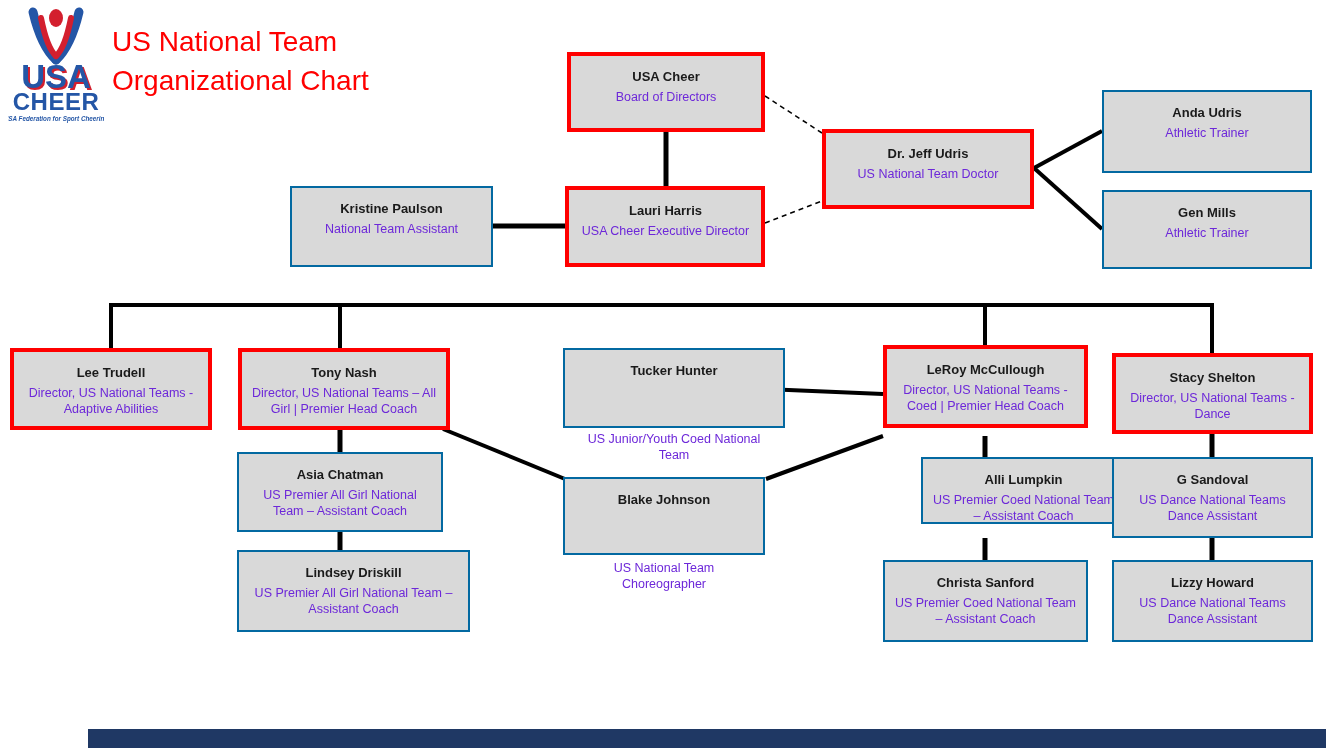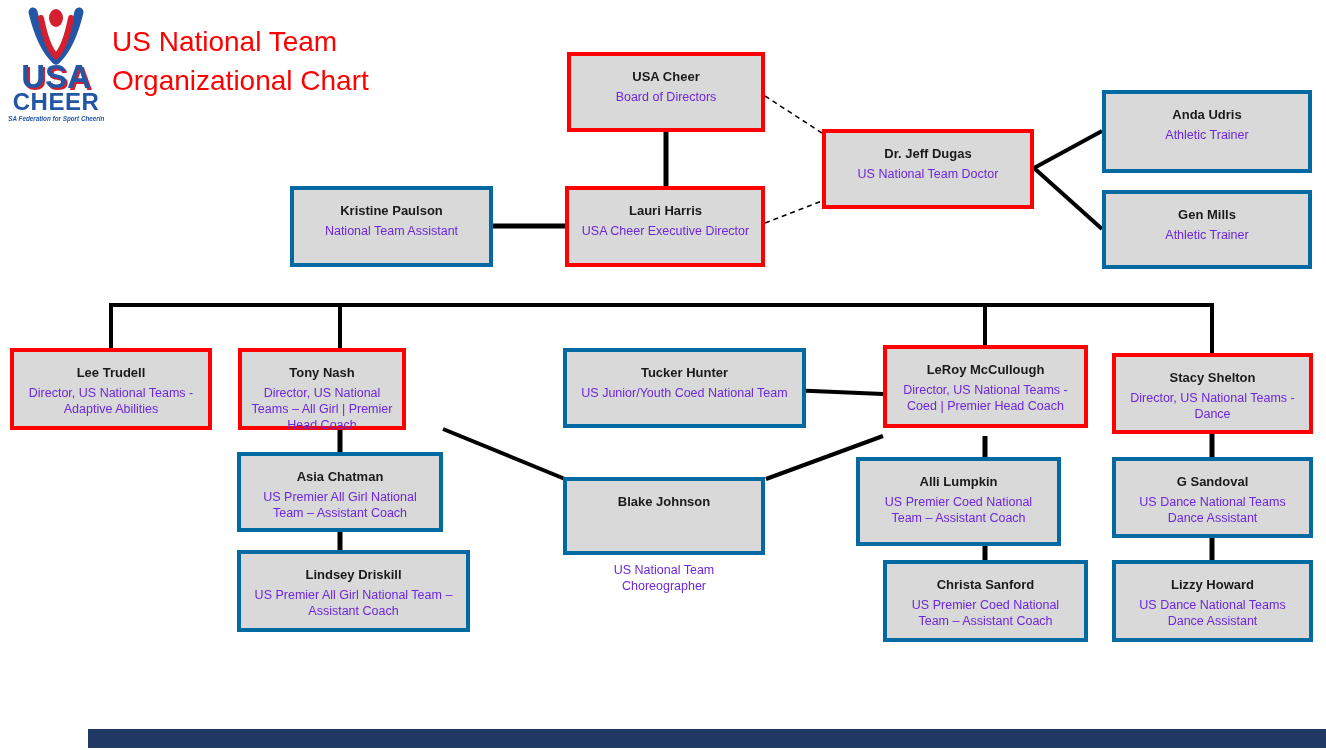--- a/index.html
+++ b/index.html
@@ -3,21 +3,21 @@
 <meta charset="utf-8">
 <style>
   html,body{margin:0;padding:0;background:#ffffff;}
   body{font-family:"Liberation Sans",sans-serif;}
   #canvas{position:relative;width:1326px;height:750px;background:#fff;overflow:hidden;}
   #edges{position:absolute;left:0;top:0;width:1326px;height:750px;z-index:1;}
   .node{position:absolute;z-index:2;background:#D9D9D9;box-sizing:border-box;
         display:flex;flex-direction:column;align-items:center;justify-content:flex-start;
         padding:12px 8px 6px 8px;text-align:center;}
   .node.red{border:4px solid #FF0000;}
-  .node.blue{border:4px solid #0369a1;}
+  .node.blue{border:2px solid #0369a1;}
   .node .pname{font-weight:bold;font-size:13px;color:#1a1a1a;line-height:17px;margin-bottom:4px;}
   .node .ptitle{font-size:12.5px;color:#6d28d9;line-height:16px;}
   #header-title{position:absolute;left:112px;top:22px;z-index:3;color:#FF0000;
         font-size:28px;line-height:39px;font-weight:400;}
   #logo{position:absolute;left:8px;top:6px;width:96px;height:122px;z-index:3;}
   #footer-bar{position:absolute;left:88px;top:729px;width:1238px;height:19px;z-index:3;}
 </style>
 </head>
 <body>
 
@@ -62,21 +62,21 @@
     <div>US National Team</div>
     <div>Organizational Chart</div>
   </div>
 
   <div id="footer-bar" style="background: rgb(31, 56, 100);"></div>
 <div class="node red" style="left: 567px; top: 52px; width: 198px; height: 80px;">
     <div class="pname">USA Cheer</div>
     <div class="ptitle">Board of Directors</div>
   </div>
     <div class="node red" style="left: 822px; top: 129px; width: 212px; height: 80px;">
-    <div class="pname">Dr. Jeff Dugas</div>
+    <div class="pname">Dr. Jeff Udris</div>
     <div class="ptitle">US National Team Doctor</div>
   </div>
     <div class="node blue" style="left: 1102px; top: 90px; width: 210px; height: 83px;">
     <div class="pname">Anda Udris</div>
     <div class="ptitle">Athletic Trainer</div>
   </div>
     <div class="node blue" style="left: 1102px; top: 190px; width: 210px; height: 79px;">
     <div class="pname">Gen Mills</div>
     <div class="ptitle">Athletic Trainer</div>
   </div>
@@ -85,25 +85,25 @@
     <div class="ptitle">National Team Assistant</div>
   </div>
     <div class="node red" style="left: 565px; top: 186px; width: 200px; height: 81px; padding-left: 9px;">
     <div class="pname">Lauri Harris</div>
     <div class="ptitle">USA Cheer Executive Director</div>
   </div>
     <div class="node red" style="left: 10px; top: 348px; width: 202px; height: 82px;">
     <div class="pname">Lee Trudell</div>
     <div class="ptitle">Director, US National Teams - Adaptive Abilities</div>
   </div>
-    <div class="node red" style="left: 238px; top: 348px; width: 168px; height: 82px;">
+    <div class="node red" style="left: 238px; top: 348px; width: 212px; height: 82px;">
     <div class="pname">Tony Nash</div>
     <div class="ptitle">Director, US National Teams – All Girl | Premier Head Coach</div>
   </div>
-    <div class="node blue" style="left: 563px; top: 348px; width: 243px; height: 80px;">
+    <div class="node blue" style="left: 563px; top: 348px; width: 222px; height: 80px; gap: 48px;">
     <div class="pname">Tucker Hunter</div>
     <div class="ptitle">US Junior/Youth Coed National Team</div>
   </div>
     <div class="node red" style="left: 883px; top: 345px; width: 205px; height: 83px;">
     <div class="pname">LeRoy McCullough</div>
     <div class="ptitle">Director, US National Teams - Coed | Premier Head Coach</div>
   </div>
     <div class="node red" style="left: 1112px; top: 353px; width: 201px; height: 81px;">
     <div class="pname">Stacy Shelton</div>
     <div class="ptitle">Director, US National Teams - Dance</div>
@@ -113,21 +113,21 @@
     <div class="ptitle">US Premier All Girl National Team – Assistant Coach</div>
   </div>
     <div class="node blue" style="left: 237px; top: 550px; width: 233px; height: 82px;">
     <div class="pname">Lindsey Driskill</div>
     <div class="ptitle">US Premier All Girl National Team – Assistant Coach</div>
   </div>
     <div class="node blue" style="left: 563px; top: 477px; width: 202px; height: 78px; gap: 48px;">
     <div class="pname">Blake Johnson</div>
     <div class="ptitle">US National Team Choreographer</div>
   </div>
-    <div class="node blue" style="left: 856px; top: 457px; width: 205px; height: 89px;">
+    <div class="node blue" style="left: 921px; top: 457px; width: 205px; height: 67px;">
     <div class="pname">Alli Lumpkin</div>
     <div class="ptitle">US Premier Coed National Team – Assistant Coach</div>
   </div>
     <div class="node blue" style="left: 883px; top: 560px; width: 205px; height: 82px;">
     <div class="pname">Christa Sanford</div>
     <div class="ptitle">US Premier Coed National Team – Assistant Coach</div>
   </div>
     <div class="node blue" style="left: 1112px; top: 457px; width: 201px; height: 81px;">
     <div class="pname">G Sandoval</div>
     <div class="ptitle">US Dance National Teams Dance Assistant</div>

